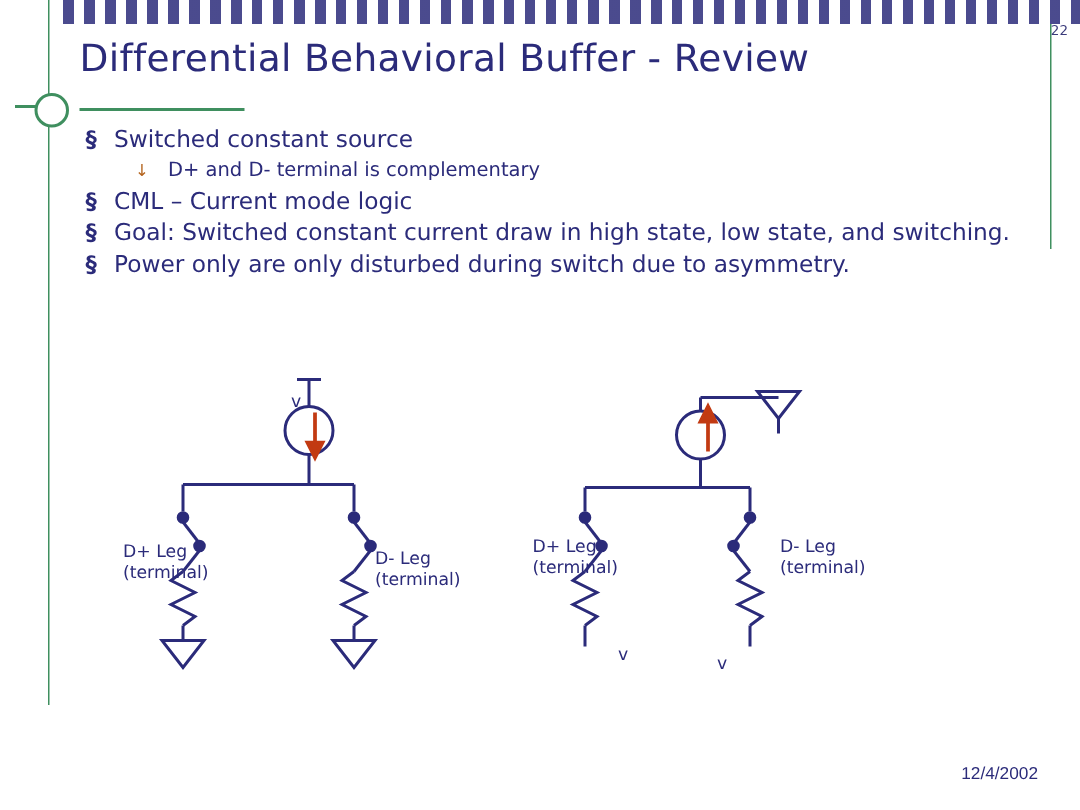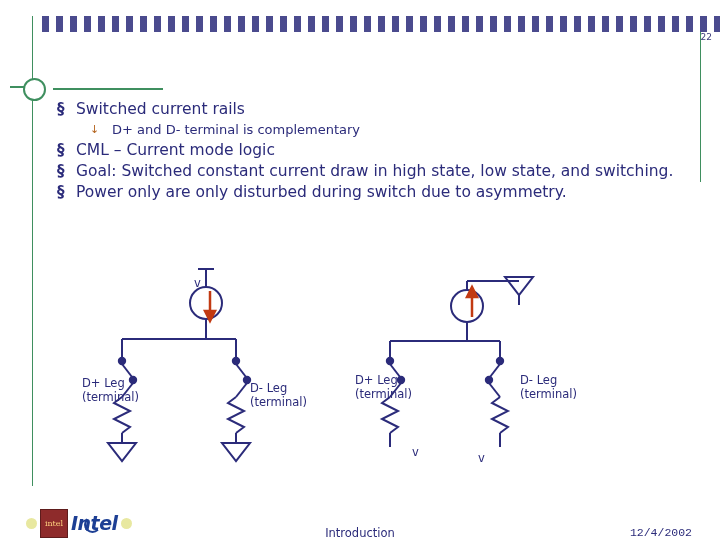--- a/index.html
+++ b/index.html
@@ -9,21 +9,21 @@
   body {
     width: 720px;
     height: 540px;
     background: #ffffff;
     font-family: "DejaVu Sans", sans-serif;
     overflow: hidden;
     position: relative;
   }
   .slide {
     position: absolute;
-    left: 0; top: 16px;
+    left: 0; top: 0;
     width: 720px;
     height: 460px;
   }
 
   
   .top-band {
     position: absolute;
     left: 0; top: 0;
     width: 720px; height: 16px;
     background:
@@ -197,44 +197,45 @@
     text-align: center;
     font-size: 11.5px;
     color: #2b2b7a;
     font-family: "DejaVu Sans", sans-serif;
   }
   .footer-right {
     position: absolute;
     right: 28px; top: 510px;
     font-size: 11.5px;
     color: #2b2b7a;
-    font-family: Liberation Mono, monospace;
+    font-family: Liberation Sans, sans-serif;
   }
 </style>
 </head>
 <body>
 
 <div class="slide">
 
   <div class="top-band"></div>
   <div class="top-band-left"></div>
   <div class="left-rule"></div>
   <div class="right-rule"></div>
   <div class="green-stub"></div>
   <div class="green-ring"></div>
   <div class="title-underline"></div>
 
   <div class="slide-number">22</div>
 
+  <div class="slide-title">Differential Behavioral Buffer - Review</div>
 
   <div class="bullets">
 
     <div class="bullet lvl1">
       <span class="mark">§</span>
-      <span class="txt">Switched current rails</span>
+      <span class="txt">Switched constant source</span>
     </div>
 
     <div class="bullet lvl2">
       <span class="mark">↓</span>
       <span class="txt">D+ and D- terminal is complementary</span>
     </div>
 
     <div class="bullet lvl1">
       <span class="mark">§</span>
       <span class="txt">CML – Current mode logic</span>
@@ -339,24 +340,16 @@
     <div class="lbl" style="left:460px; top:112px;">
       <div>D- Leg</div>
       <div>(terminal)</div>
     </div>
 
     <div class="lbl" style="left:134px; top:15px;">v</div>
     <div class="lbl" style="left:352px; top:184px;">v</div>
     <div class="lbl" style="left:418px; top:190px;">v</div>
   </div>
 
-  <div class="logo">
-    <div class="logo-dot l"></div>
-    <div class="logo-dot r"></div>
-    <div class="logo-badge">intel</div>
-    <div class="logo-word">Intel</div>
-    <div class="logo-swoosh"></div>
-  </div>
-
-  <div class="footer-center">Introduction</div>
+
   <div class="footer-right">12/4/2002</div>
 
 </div>
 
 </body></html>

